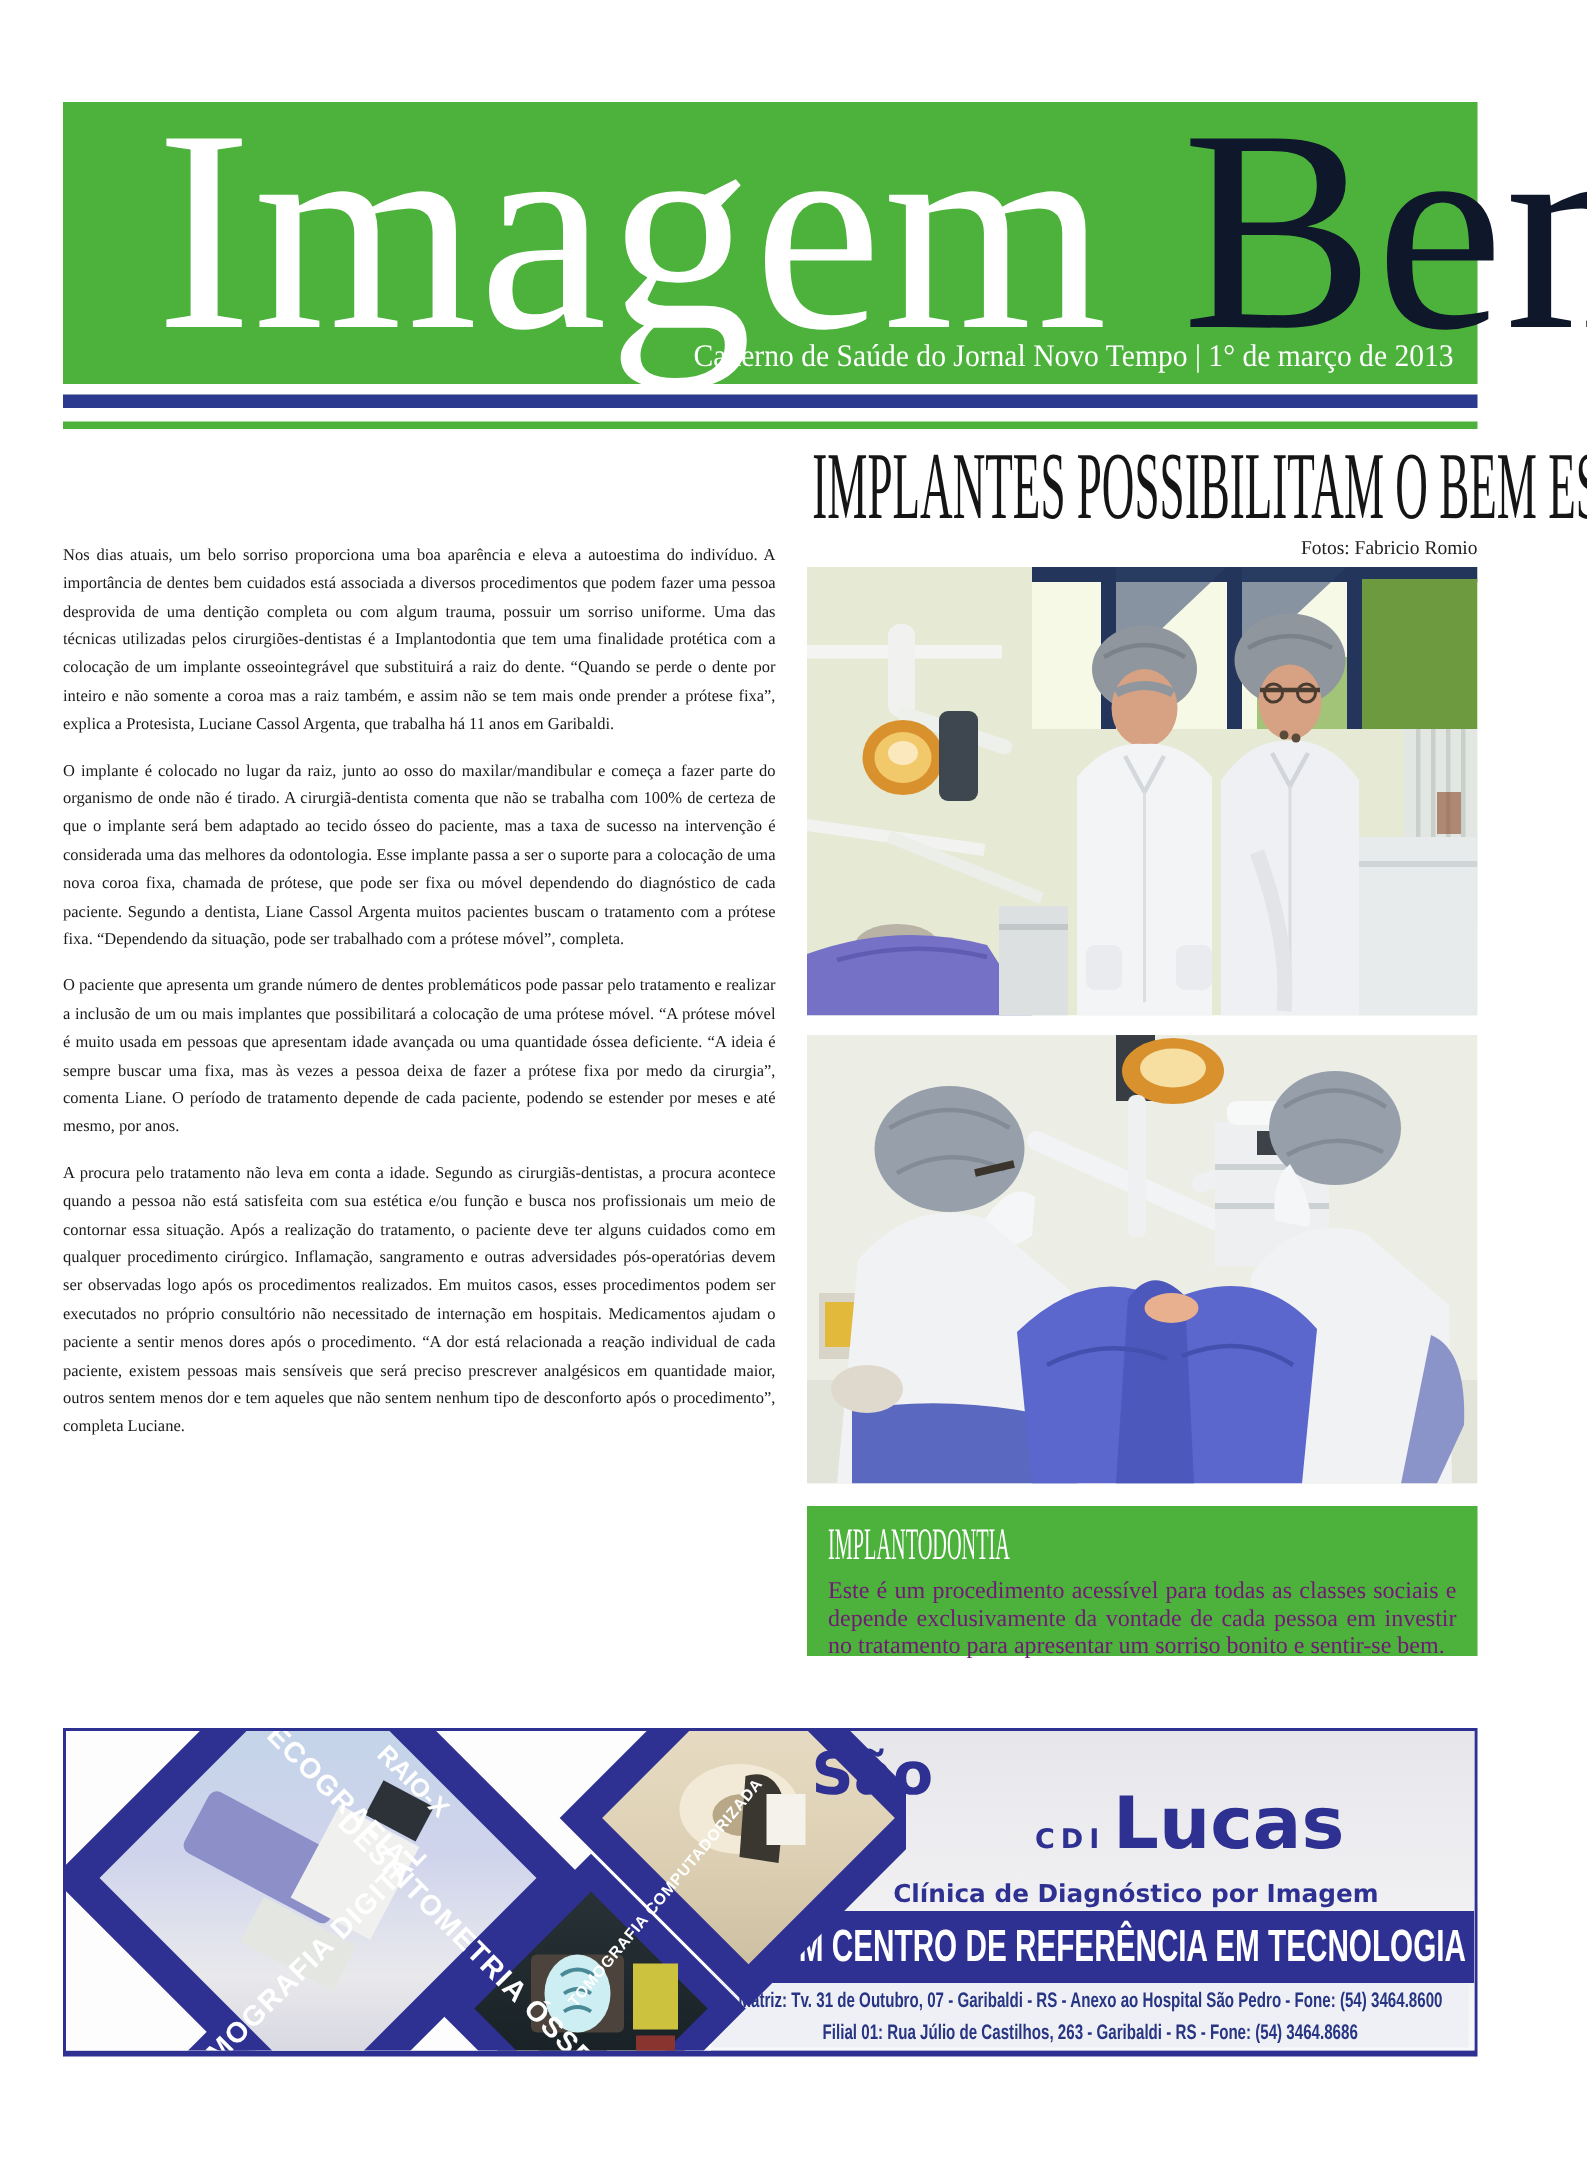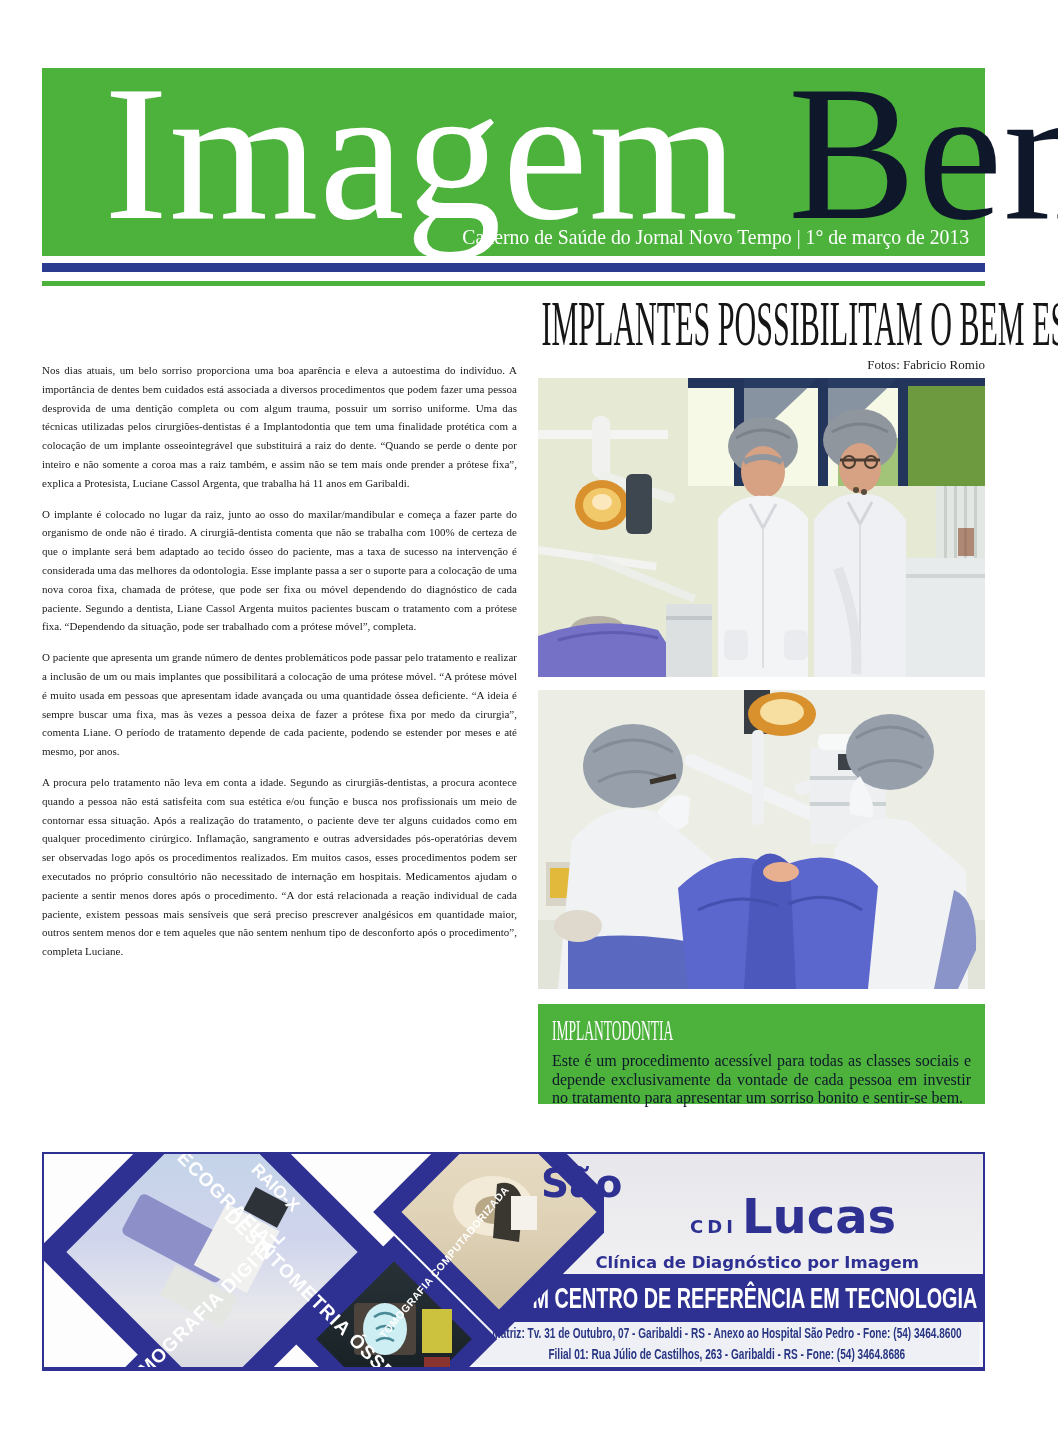--- a/index.html
+++ b/index.html
@@ -30,21 +30,21 @@
   
   .photo{position:absolute;width:447px;height:299px;}
   .photo1{left:538px;top:378px;}
   .photo2{left:538px;top:690px;}
 
   
   .infobox{position:absolute;left:538px;top:1004px;width:447px;height:100px;background:#4cb23c;
            box-sizing:border-box;padding:10px 14px;}
   .infobox-title{display:inline-block;color:#ffffff;font-size:30px;line-height:32px;white-space:nowrap;
                  transform:scaleX(.45);transform-origin:left center;}
-  .infobox-text{color:#0f172a;font-size:16px;line-height:18.5px;margin-top:6px;text-align:justify;}
+  .infobox-text{color:#701a75;font-size:16px;line-height:18.5px;margin-top:6px;text-align:justify;}
 
   
   .ad{position:absolute;left:42px;top:1152px;width:943px;height:219px;box-sizing:border-box;
       border:2px solid #2e3192;border-bottom-width:4px;background:#fff;overflow:hidden;}
   .ad-bg{position:absolute;inset:0;background:linear-gradient(#e7e7eb,#f8f8fa);}
   .ad-slogan-band{position:absolute;left:468px;right:0;top:120px;height:48px;background:#2e3192;
                   clip-path:polygon(36px 0,100% 0,100% 100%,0 100%);
                   display:flex;align-items:center;justify-content:center;z-index:1;}
   .ad-slogan{display:inline-block;color:#fff;font-family:"Liberation Sans",sans-serif;font-weight:bold;
              font-size:30px;white-space:nowrap;transform:scaleX(.66);transform-origin:center;}

